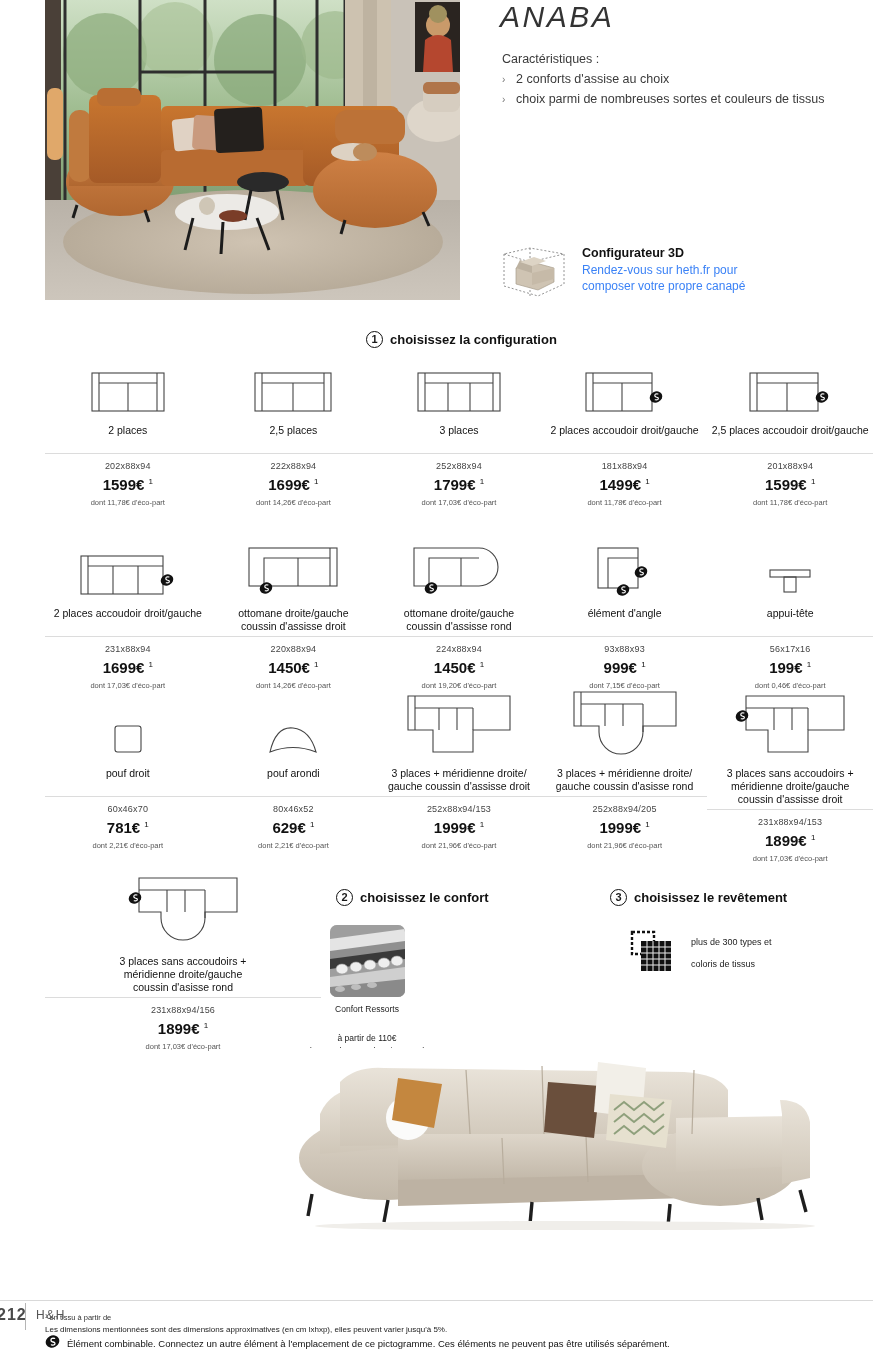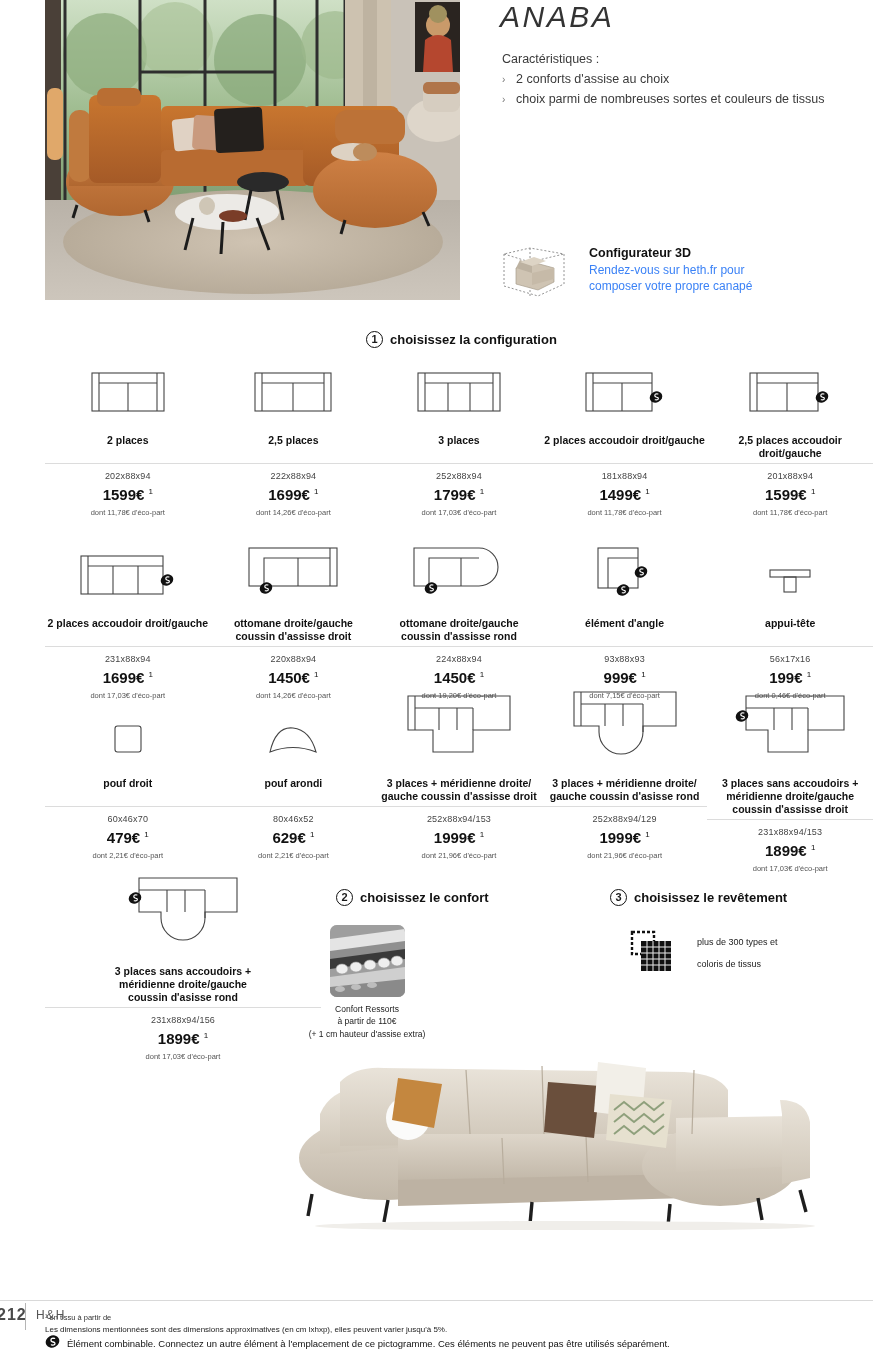--- a/index.html
+++ b/index.html
@@ -27,21 +27,21 @@
   .hero-feat-label {
     position: absolute; left: 502px; top: 52px;
     font-size: 12.5px; color: #3a3a3a;
   }
   .feat-list { position: absolute; left: 502px; top: 72px; width: 365px; }
   .feat-row { display: flex; align-items: baseline; margin-bottom: 6px; }
   .feat-chev { width: 14px; font-size: 10px; color: #777; flex: none; }
   .feat-text { font-size: 12.5px; color: #3a3a3a; }
 
   
-  .cfg3d { position: absolute; left: 498px; top: 246px; display: flex; gap: 19px; }
+  .cfg3d { position: absolute; left: 498px; top: 246px; display: flex; gap: 12px; }
   .cfg3d-icon { width: 72px; height: 54px; flex: none; }
   .cfg3d-title { font-size: 12.5px; font-weight: bold; color: #111; margin-bottom: 2px; }
   .cfg3d-line { font-size: 12px; color: #3b82f6; line-height: 1.35; }
 
   
   .step { display: flex; align-items: center; gap: 7px; }
   .step-num {
     width: 17px; height: 17px; border: 1.3px solid #111; border-radius: 50%;
     display: flex; align-items: center; justify-content: center;
     font-size: 11px; font-weight: bold; flex: none; line-height: 1;
@@ -50,43 +50,43 @@
   #step1 { position: absolute; left: 366px; top: 331px; }
   #step2 { position: absolute; left: 336px; top: 889px; }
   #step3 { position: absolute; left: 610px; top: 889px; }
 
   
   .grid-row { position: absolute; left: 45px; width: 828px; display: flex; }
   .cell { flex: 1 1 0; display: flex; flex-direction: column; align-items: center; }
   .thumb { height: 56px; display: flex; align-items: flex-end; justify-content: center; width: 100%; }
   .thumb svg { display: block; overflow: visible; }
   .cell-name {
-    font-size: 10.5px; font-weight: bold; color: #111; text-align: center;
-    line-height: 1.25; margin-top: 21px; min-height: 26px;
+    font-size: 10.5px; font-weight: normal; color: #111; text-align: center;
+    line-height: 1.25; margin-top: 11px; min-height: 26px;
   }
   .rule { width: 100%; height: 1px; background: #dcdcdc; margin-top: 3px; }
   .cell-dims { font-size: 9px; color: #444; margin-top: 7px; letter-spacing: .2px; }
   .cell-price { font-size: 15px; font-weight: bold; color: #111; margin-top: 5px; }
   .cell-price sup { font-size: 8px; font-weight: normal; vertical-align: super; }
   .cell-eco { font-size: 7.5px; color: #555; margin-top: 5px; }
 
   #row1 { top: 357px; }
   #row2 { top: 540px; }
   #row3 { top: 700px; }
   #row4 { top: 888px; width: 276px; }
 
   
   .comfort-wrap { position: absolute; left: 327px; top: 925px; display: flex; gap: 14px; }
   .comfort-item { width: 80px; display: flex; flex-direction: column; align-items: center; }
   .comfort-img { width: 75px; height: 72px; border-radius: 7px; overflow: hidden; background: #bdbdbd; }
   .comfort-img svg { display: block; width: 100%; height: 100%; }
   .comfort-cap { font-size: 8.5px; color: #222; text-align: center; margin-top: 7px; line-height: 1.35; white-space: nowrap; }
 
   
-  .rev-wrap { position: absolute; left: 628px; top: 928px; display: flex; gap: 23px; align-items: flex-start; }
+  .rev-wrap { position: absolute; left: 628px; top: 928px; display: flex; gap: 17px; align-items: flex-start; }
   .rev-swatch { width: 46px; height: 46px; flex: none; }
   .rev-text { font-size: 9px; color: #222; line-height: 1.5; margin-top: 8px; }
 
   
   .bottom-photo { position: absolute; left: 280px; top: 1048px; width: 570px; height: 182px; }
   .bottom-photo svg { display: block; width: 100%; height: 100%; }
 
   
   .footnotes { position: absolute; left: 45px; top: 1313px; width: 790px; }
   .fn-sup { font-size: 7.5px; color: #333; }
@@ -444,21 +444,21 @@
   <div class="grid-row" id="row3">
       <div class="cell">
         <div class="thumb">
           <svg width="30" height="34" viewBox="0 0 30 34">
             <rect x="2" y="4" width="26" height="26" rx="2.5" fill="none" stroke="#444" stroke-width="1.1"></rect>
           </svg>
         </div>
         <div class="cell-name">pouf droit</div>
         <div class="rule"></div>
         <div class="cell-dims">60x46x70</div>
-        <div class="cell-price"><span>479€</span> <sup>1</sup></div>
+        <div class="cell-price"><span>781€</span> <sup>1</sup></div>
         <div class="cell-eco">dont 2,21€ d'éco-part</div>
       </div>
       <div class="cell">
         <div class="thumb">
           <svg width="50" height="30" viewBox="0 0 50 30">
             <path d="M2 26 q6 -26 23 -24 q17 2 23 24 q-23 -9 -46 0 Z" fill="none" stroke="#444" stroke-width="1.1"></path>
           </svg>
         </div>
         <div class="cell-name">pouf arondi</div>
         <div class="rule"></div>
@@ -489,21 +489,21 @@
             <path d="M1 2 L103 2 L103 36 L70 36 L70 42 a22 22 0 0 1 -44 0 L26 36 L1 36 Z" fill="none" stroke="#444" stroke-width="1.1"></path>
     <path d="M8 2 L8 36" stroke="#444" stroke-width="1.1" fill="none"></path>
     <path d="M8 14 L70 14" stroke="#444" stroke-width="1.1" fill="none"></path>
     <path d="M70 14 L70 42" stroke="#444" stroke-width="1.1" fill="none"></path>
     <line x1="32" y1="14" x2="32" y2="36" stroke="#444" stroke-width="1.1"></line>
     <line x1="50" y1="14" x2="50" y2="36" stroke="#444" stroke-width="1.1"></line>
           </svg>
         </div>
         <div class="cell-name">3 places + méridienne droite/<br>gauche coussin d'asisse rond</div>
         <div class="rule"></div>
-        <div class="cell-dims">252x88x94/129</div>
+        <div class="cell-dims">252x88x94/205</div>
         <div class="cell-price"><span>1999€</span> <sup>1</sup></div>
         <div class="cell-eco">dont 21,96€ d'éco-part</div>
       </div>
       <div class="cell">
         <div class="thumb">
           <svg width="112" height="62" viewBox="0 0 112 62">
             <path d="M12 2 L110 2 L110 36 L74 36 L74 58 L34 58 L34 36 L12 36 Z" fill="none" stroke="#444" stroke-width="1.1"></path>
     <path d="M12 14 L74 14" stroke="#444" stroke-width="1.1" fill="none"></path>
     <path d="M74 14 L74 36" stroke="#444" stroke-width="1.1" fill="none"></path>
     <line x1="40" y1="14" x2="40" y2="36" stroke="#444" stroke-width="1.1"></line>
@@ -566,21 +566,21 @@
           <path d="M0 52 L75 42 L75 56 L0 66 Z" fill="#cfcfcf"></path>
           <path d="M0 62 L75 54 L75 72 L0 72 Z" fill="#8a8a8a"></path>
           <g fill="#bdbdbd">
             <ellipse cx="10" cy="64" rx="5" ry="3"></ellipse>
               <ellipse cx="26" cy="62" rx="5" ry="3"></ellipse>
             <ellipse cx="42" cy="60" rx="5" ry="3"></ellipse>
           </g>
         </svg>
       </div>
       <div class="comfort-cap">Confort Ressorts</div>
-      <div class="comfort-cap" style="margin-top:1px">à partir de 110€</div>
+      <div class="comfort-cap" style="margin-top:18px">à partir de 110€</div>
       <div class="comfort-cap" style="margin-top:1px">(+ 1 cm hauteur d'assise extra)</div>
     </div>
   </div>
 
   <div class="step" id="step3">
     <span class="step-num">3</span>
     <span class="step-label">choisissez le revêtement</span>
   </div>
   <div class="rev-wrap">
     <div class="rev-swatch">

